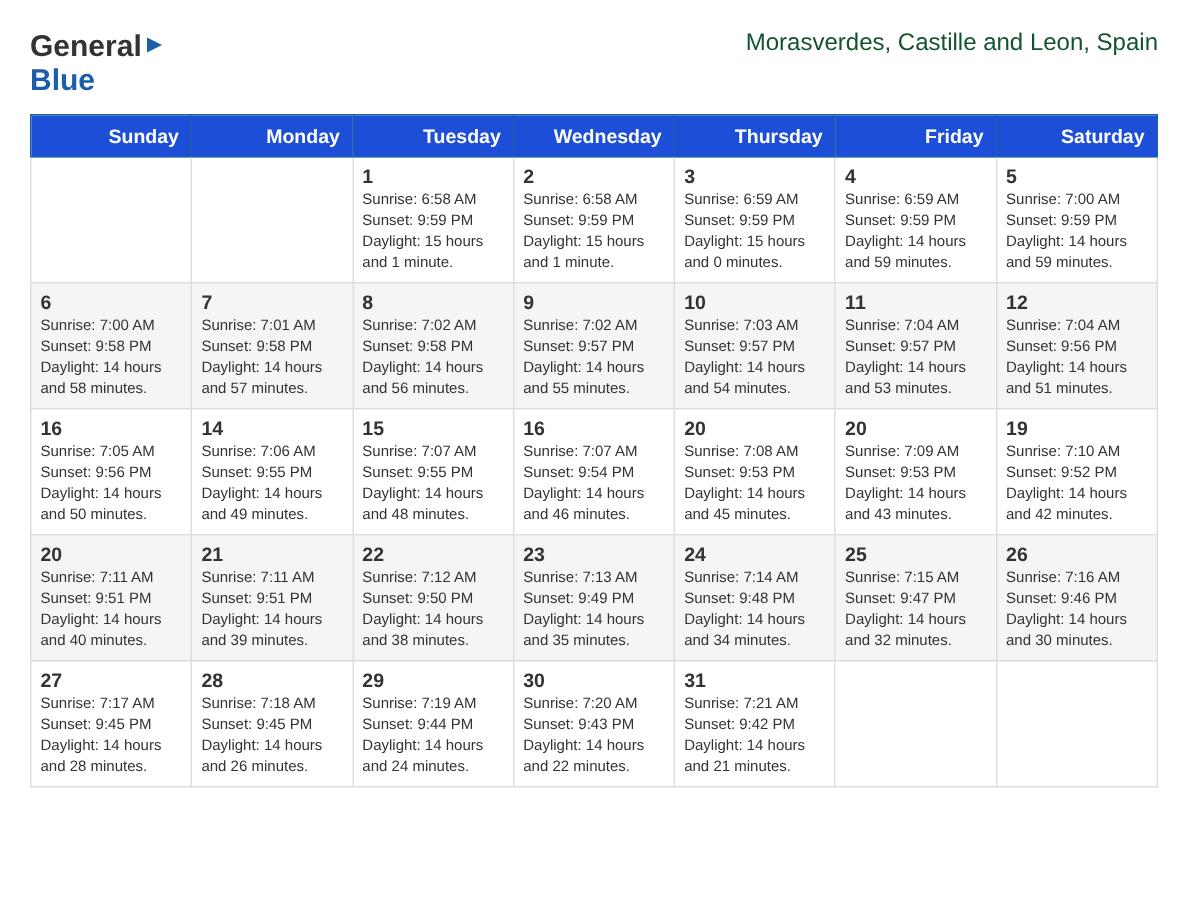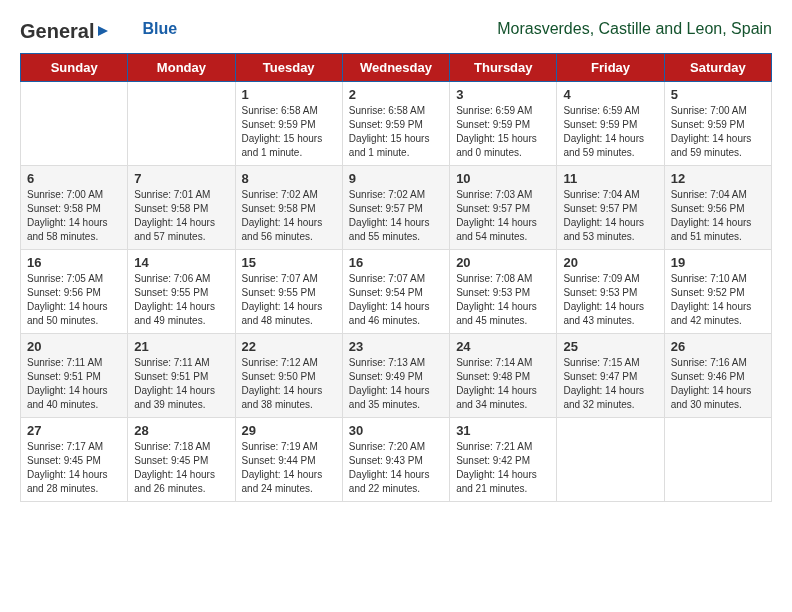--- a/index.html
+++ b/index.html
@@ -28,26 +28,26 @@
     .location {
       font-size: 16px;
       color: #14532d;
     }
     .calendar {
       width: 100%;
       border-collapse: collapse;
       border: 1px solid #ccc;
     }
     .calendar th {
-      background-color: #b91c1c;
+      background-color: #1d4ed8;
       color: white;
       font-size: 13px;
       font-weight: bold;
       padding: 6px 8px;
-      text-align: center;
+      text-align: right;
       border: 1px solid #1a5fa8;
     }
     .calendar td {
       vertical-align: top;
       padding: 5px 6px;
       border: 1px solid #ddd;
       width: 107px;
       min-height: 80px;
       background: #fff;
     }
@@ -68,21 +68,21 @@
     }
     .empty-cell {
       background: #fff;
     }
     .logo-wrapper {
       display: flex;
       align-items: center;
     }
     .logo-text {
       display: flex;
-      flex-direction: row;
+      flex-direction: column;
     }
     .logo-row {
       display: flex;
       align-items: center;
     }
   </style>
 </head>
 <body>
 
 <div class="header">
@@ -90,21 +90,21 @@
     <div class="logo-text">
       <div class="logo-row">
         <span style="font-size:20px;font-weight:bold;color:#333;">General</span>
         <span style="display:inline-block;margin-left:2px;margin-top:2px;">
           <svg width="14" height="14" viewBox="0 0 14 14">
             <polygon points="2,2 12,7 2,12" fill="#1a5fa8"></polygon>
           </svg>
         </span>
       </div>
       <div>
-        <span style="font-size:16px;font-weight:bold;color:#1a5fa8;margin-left:32px;">Blue</span>
+        <span style="font-size:20px;font-weight:bold;color:#1a5fa8;">Blue</span>
       </div>
     </div>
   </div>
   <div class="title-section">
     <div class="location">Morasverdes, Castille and Leon, Spain</div>
   </div>
 </div>
 
 <table class="calendar">
   <thead>

